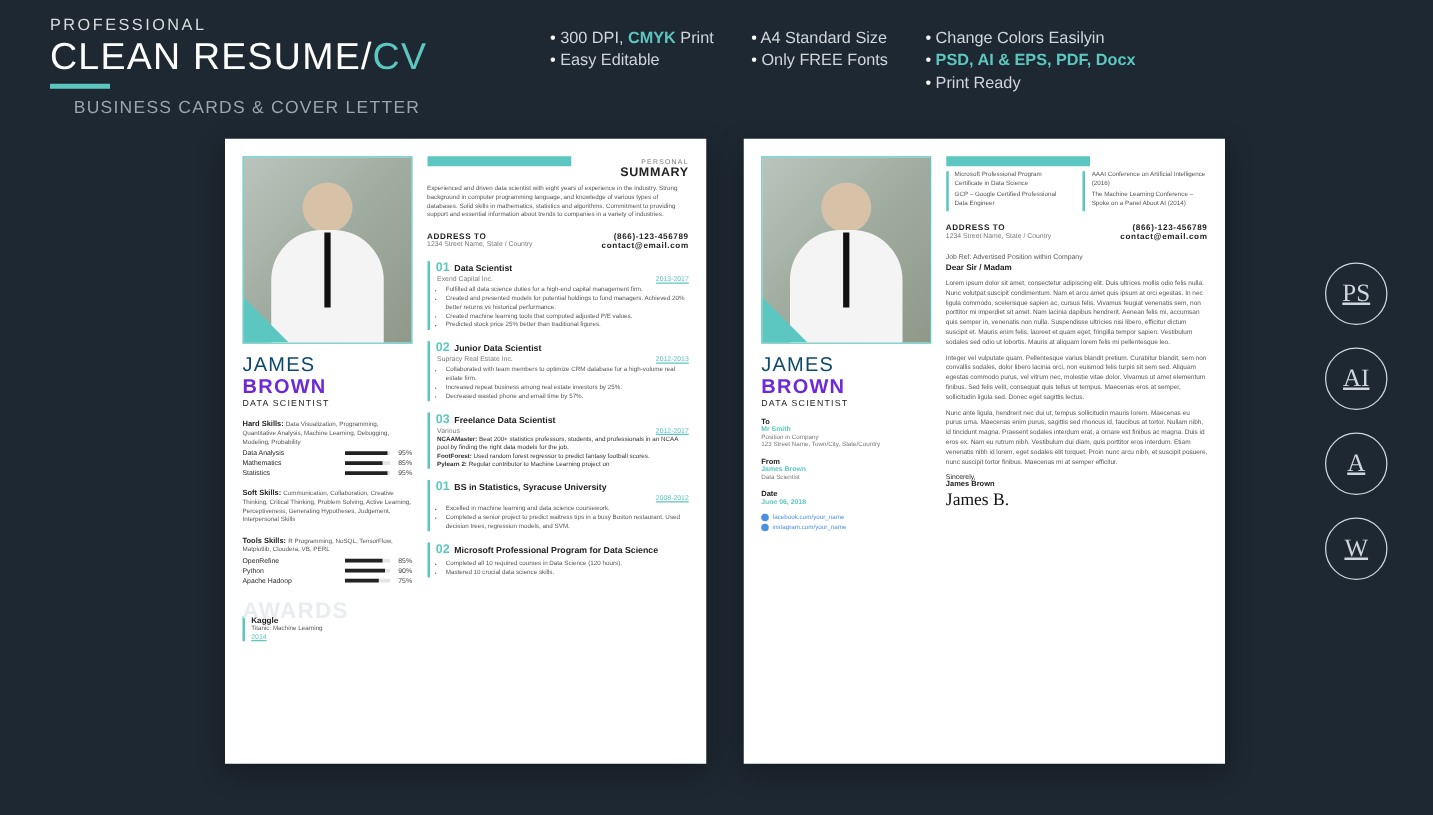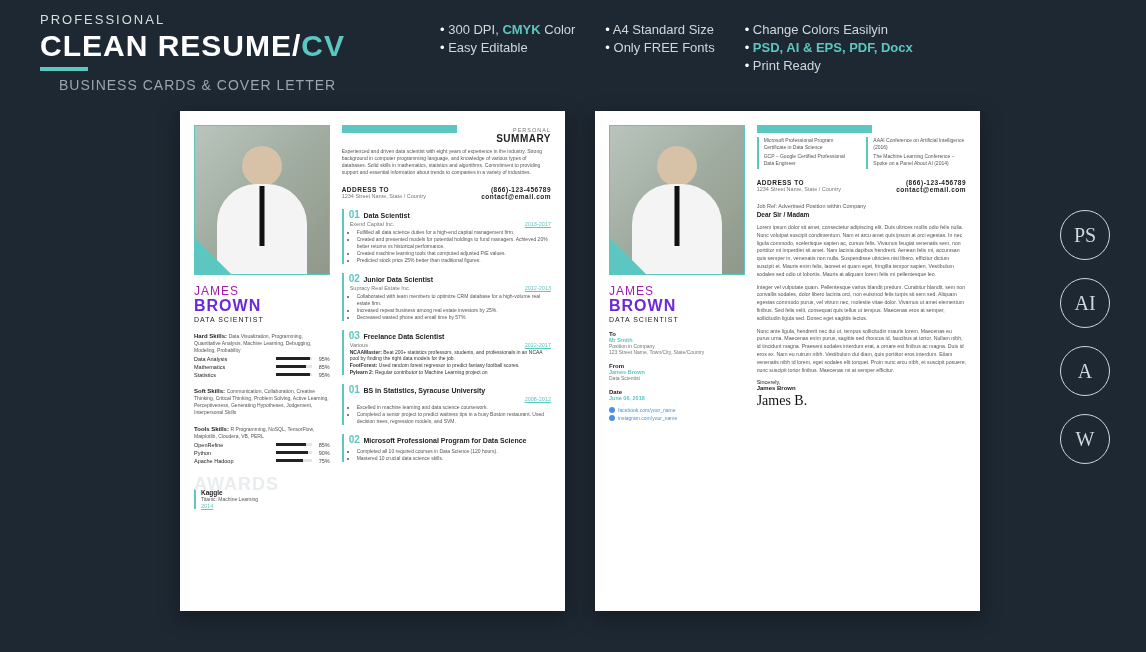--- a/index.html
+++ b/index.html
@@ -11,21 +11,21 @@
   height: 652px;
   overflow: hidden;
 }
 .header {
   padding: 12px 40px 10px 40px;
   display: flex;
   align-items: flex-start;
 }
 .title-block { flex: 0 0 400px; }
 .eyebrow { font-size: 13px; letter-spacing: 2px; color: #d9dde1; margin-bottom: 2px; }
-.main-title { font-size: 30px; font-weight: 700; letter-spacing: 1px; }
+.main-title { font-size: 30px; font-weight: 400; letter-spacing: 1px; }
 .main-title .cv { color: #5cc7c0; }
 .accent-bar { width: 48px; height: 4px; background: #5cc7c0; margin: 4px 0 6px 0; }
 .subtitle { font-size: 14px; color: #9aa5af; letter-spacing: 1px; margin-left: 19px; }
 .features { flex: 1; display: flex; gap: 30px; padding-top: 10px; font-size: 13px; color: #cfd6dc; }
 .features ul { list-style: none; }
 .features li::before { content: "• "; color: #fff; }
 .features li { margin-bottom: 3px; white-space: nowrap; }
 .features .hl-teal { color: #5cc7c0; font-weight: 600; }
 
 .canvas-row {
@@ -86,21 +86,21 @@
 .corner-accent {
   position: absolute;
   left: 0; bottom: 0;
   width: 0; height: 0;
   border-left: 36px solid #5cc7c0;
   border-top: 36px solid transparent;
   z-index: 3;
 }
 
 .name-block { margin-top: 10px; }
-.name-fn { font-size: 12px; color: #a21caf; letter-spacing: 1px; line-height: 1; }
+.name-fn { font-size: 16px; color: #0c4a6e; letter-spacing: 1px; line-height: 1; }
 .name-ln { font-size: 16px; font-weight: 800; letter-spacing: 1px; color: #6d28d9; line-height: 1.1; }
 .name-role { font-size: 7px; letter-spacing: 1px; color: #222; margin-top: 1px; }
 
 .side-sec { margin-top: 10px; }
 .side-label { font-size: 6px; font-weight: 700; }
 .side-text { font-size: 5px; color: #555; line-height: 1.4; }
 .bar-row { display: flex; align-items: center; margin-top: 2px; gap: 4px; }
 .bar-row .lbl { flex: 1; font-size: 5.5px; }
 .bar-row .pct { font-size: 5.5px; color: #444; width: 14px; text-align: right; }
 .bar-bg { width: 36px; height: 3px; background: #e3e6e8; }
@@ -159,37 +159,38 @@
   flex-direction: column;
   gap: 18px;
 }
 .fi {
   width: 50px; height: 50px;
   border: 1.5px solid #cfd6dc;
   border-radius: 50%;
   display: flex; align-items: center; justify-content: center;
   font-size: 20px; color: #cfd6dc;
   font-family: Georgia, serif;
+  text-decoration: underline;
 }
 </style>
 </head>
 <body>
 
 <div class="header">
   <div class="title-block">
     <div class="eyebrow">PROFESSIONAL</div>
     <div class="main-title">
       <span>CLEAN RESUME/</span><span class="cv">CV</span>
     </div>
     <div class="accent-bar"></div>
     <div class="subtitle">BUSINESS CARDS &amp; COVER LETTER</div>
   </div>
   <div class="features">
     <ul>
-      <li><span>300 DPI, </span><span class="hl-teal">CMYK</span><span> Color</span></li>
+      <li><span>300 DPI, </span><span class="hl-teal">CMYK</span><span> Print</span></li>
       <li>Easy Editable</li>
     </ul>
     <ul>
       <li>A4 Standard Size</li>
       <li>Only FREE Fonts</li>
     </ul>
     <ul>
       <li>Change Colors Easilyin</li>
       <li><span class="hl-teal">PSD, AI &amp; EPS, PDF, Docx</span></li>
       <li>Print Ready</li>

